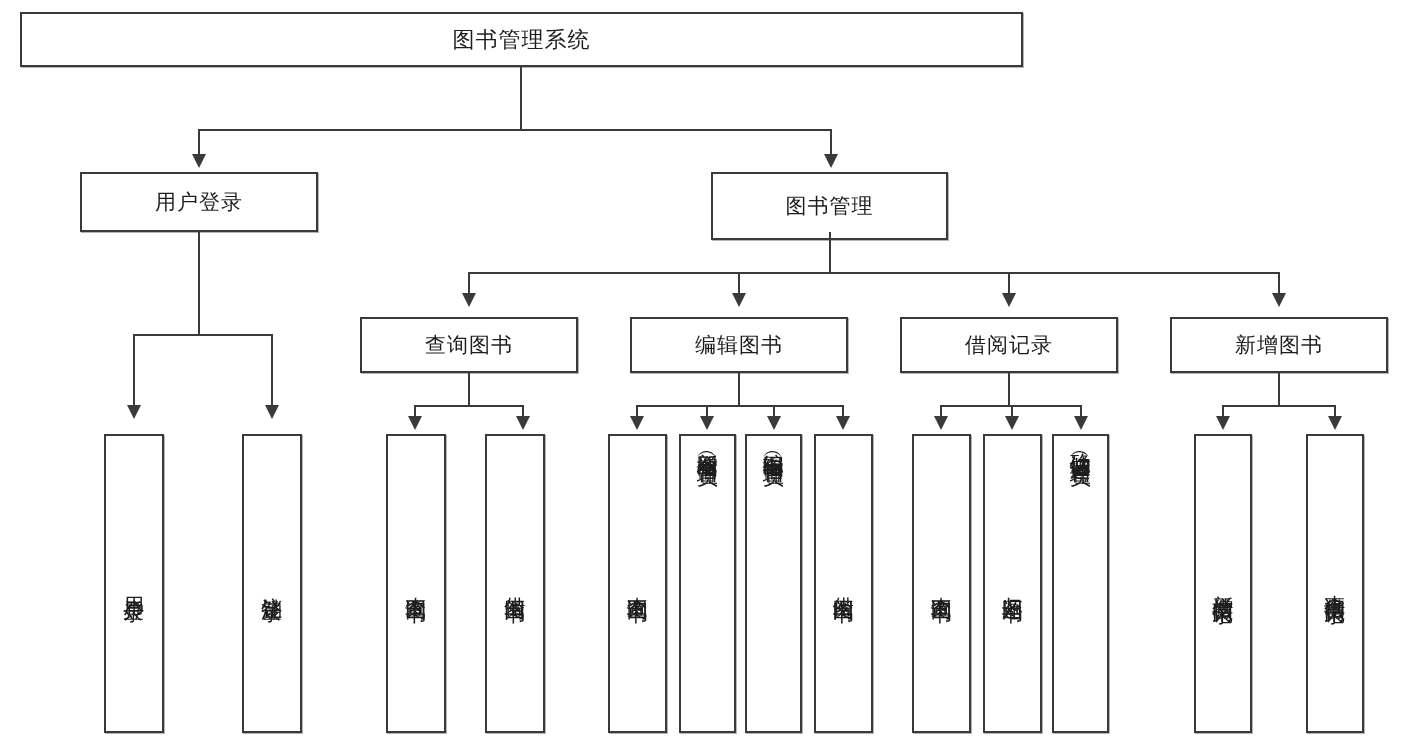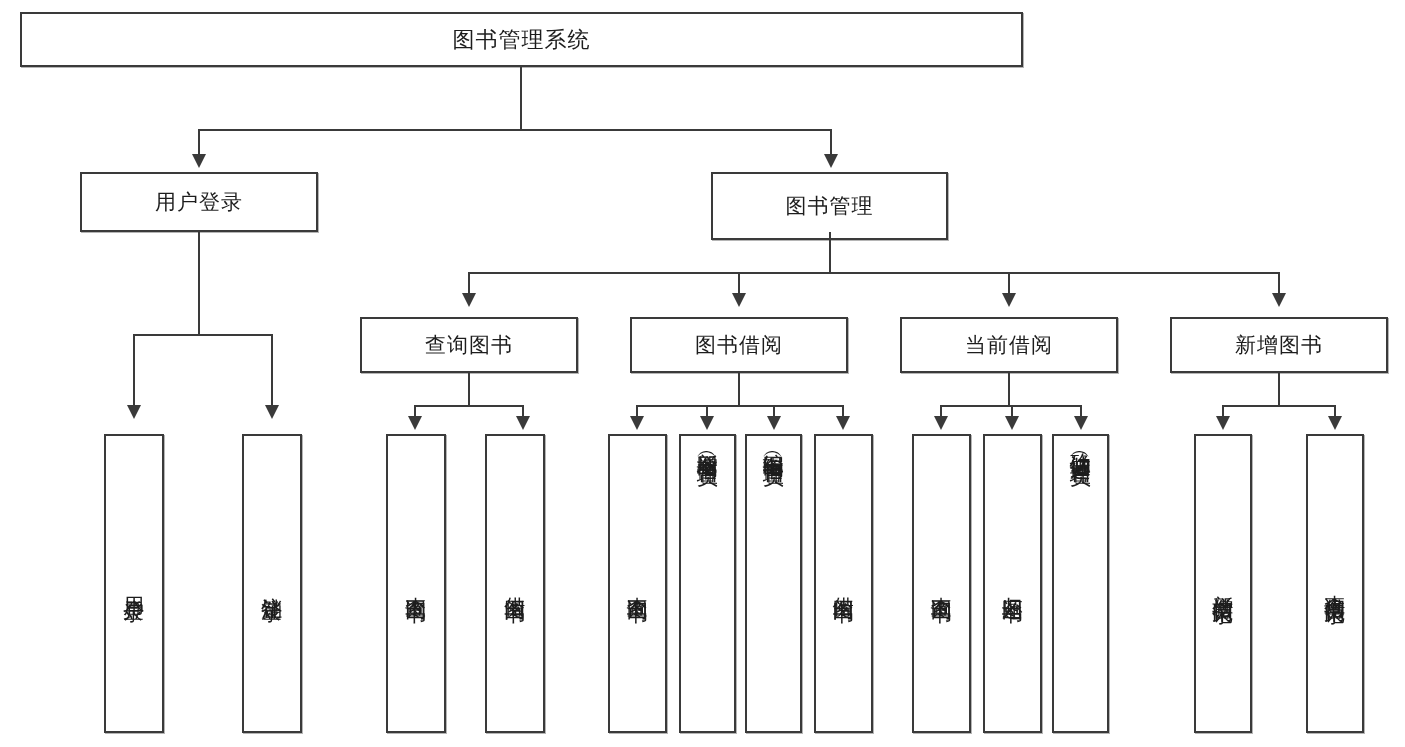--- a/index.html
+++ b/index.html
@@ -131,24 +131,24 @@
   <div class="arrow" style="left:732px; top:293px;"></div>
   <div class="ln v" style="left:1008px; top:272px; width:2px; height:22px;"></div>
   <div class="arrow" style="left:1002px; top:293px;"></div>
   <div class="ln v" style="left:1278px; top:272px; width:2px; height:22px;"></div>
   <div class="arrow" style="left:1272px; top:293px;"></div>
 
   <div class="node level3" style="left:360px; top:317px; width:218px; height:56px;">
     <span class="label">查询图书</span>
   </div>
   <div class="node level3" style="left:630px; top:317px; width:218px; height:56px;">
-    <span class="label">图书借阅</span>
+    <span class="label">编辑图书</span>
   </div>
   <div class="node level3" style="left:900px; top:317px; width:218px; height:56px;">
-    <span class="label">当前借阅</span>
+    <span class="label">借阅记录</span>
   </div>
   <div class="node level3" style="left:1170px; top:317px; width:218px; height:56px;">
     <span class="label">新增图书</span>
   </div>
 
   <div class="ln v" style="left:468px; top:373px; width:2px; height:34px;"></div>
   <div class="ln h" style="left:414px; top:405px; width:110px; height:2px;"></div>
   <div class="ln v" style="left:414px; top:405px; width:2px; height:12px;"></div>
   <div class="arrow" style="left:408px; top:416px;"></div>
   <div class="ln v" style="left:522px; top:405px; width:2px; height:12px;"></div>

